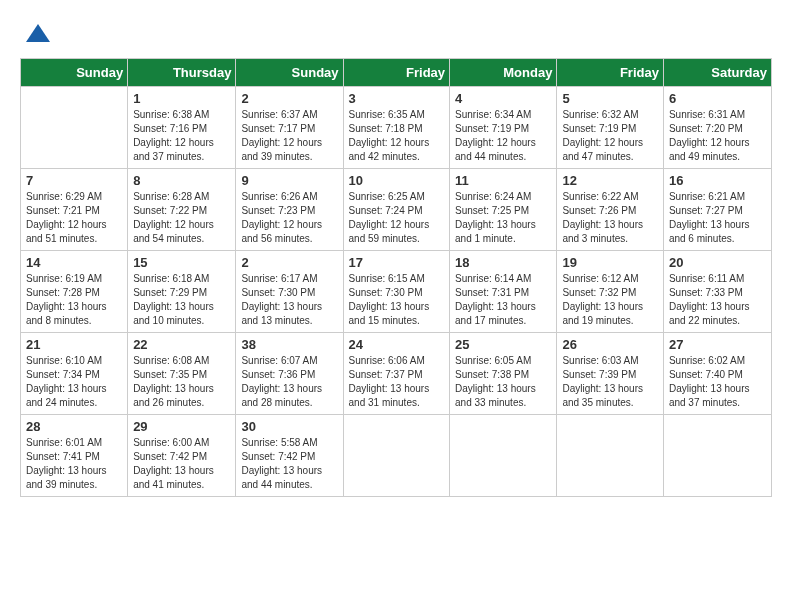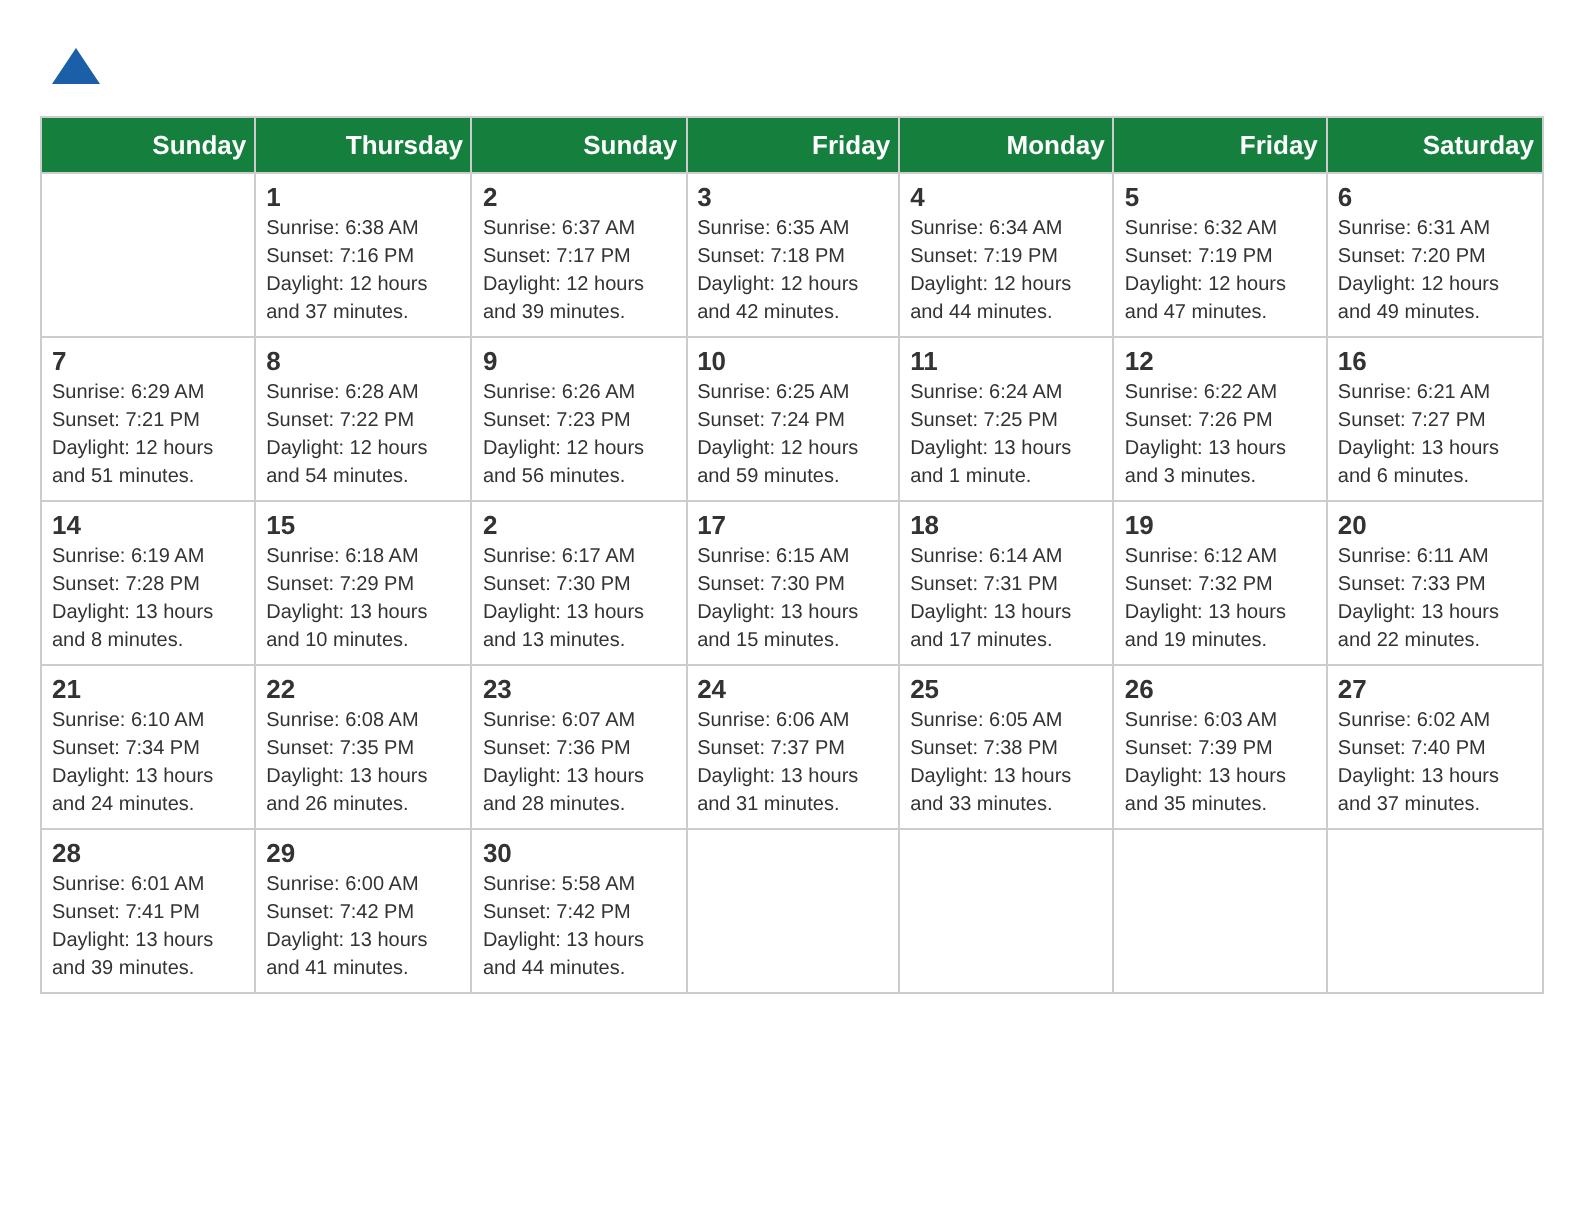--- a/index.html
+++ b/index.html
@@ -210,21 +210,21 @@
       <tr class="row-shaded">
         <td>
           <div class="cell-date">21</div>
           <div class="cell-info">Sunrise: 6:10 AM<br>Sunset: 7:34 PM<br>Daylight: 13 hours and 24 minutes.</div>
         </td>
         <td>
           <div class="cell-date">22</div>
           <div class="cell-info">Sunrise: 6:08 AM<br>Sunset: 7:35 PM<br>Daylight: 13 hours and 26 minutes.</div>
         </td>
         <td>
-          <div class="cell-date">23</div>
+          <div class="cell-date">38</div>
           <div class="cell-info">Sunrise: 6:07 AM<br>Sunset: 7:36 PM<br>Daylight: 13 hours and 28 minutes.</div>
         </td>
         <td>
           <div class="cell-date">24</div>
           <div class="cell-info">Sunrise: 6:06 AM<br>Sunset: 7:37 PM<br>Daylight: 13 hours and 31 minutes.</div>
         </td>
         <td>
           <div class="cell-date">25</div>
           <div class="cell-info">Sunrise: 6:05 AM<br>Sunset: 7:38 PM<br>Daylight: 13 hours and 33 minutes.</div>
         </td>

